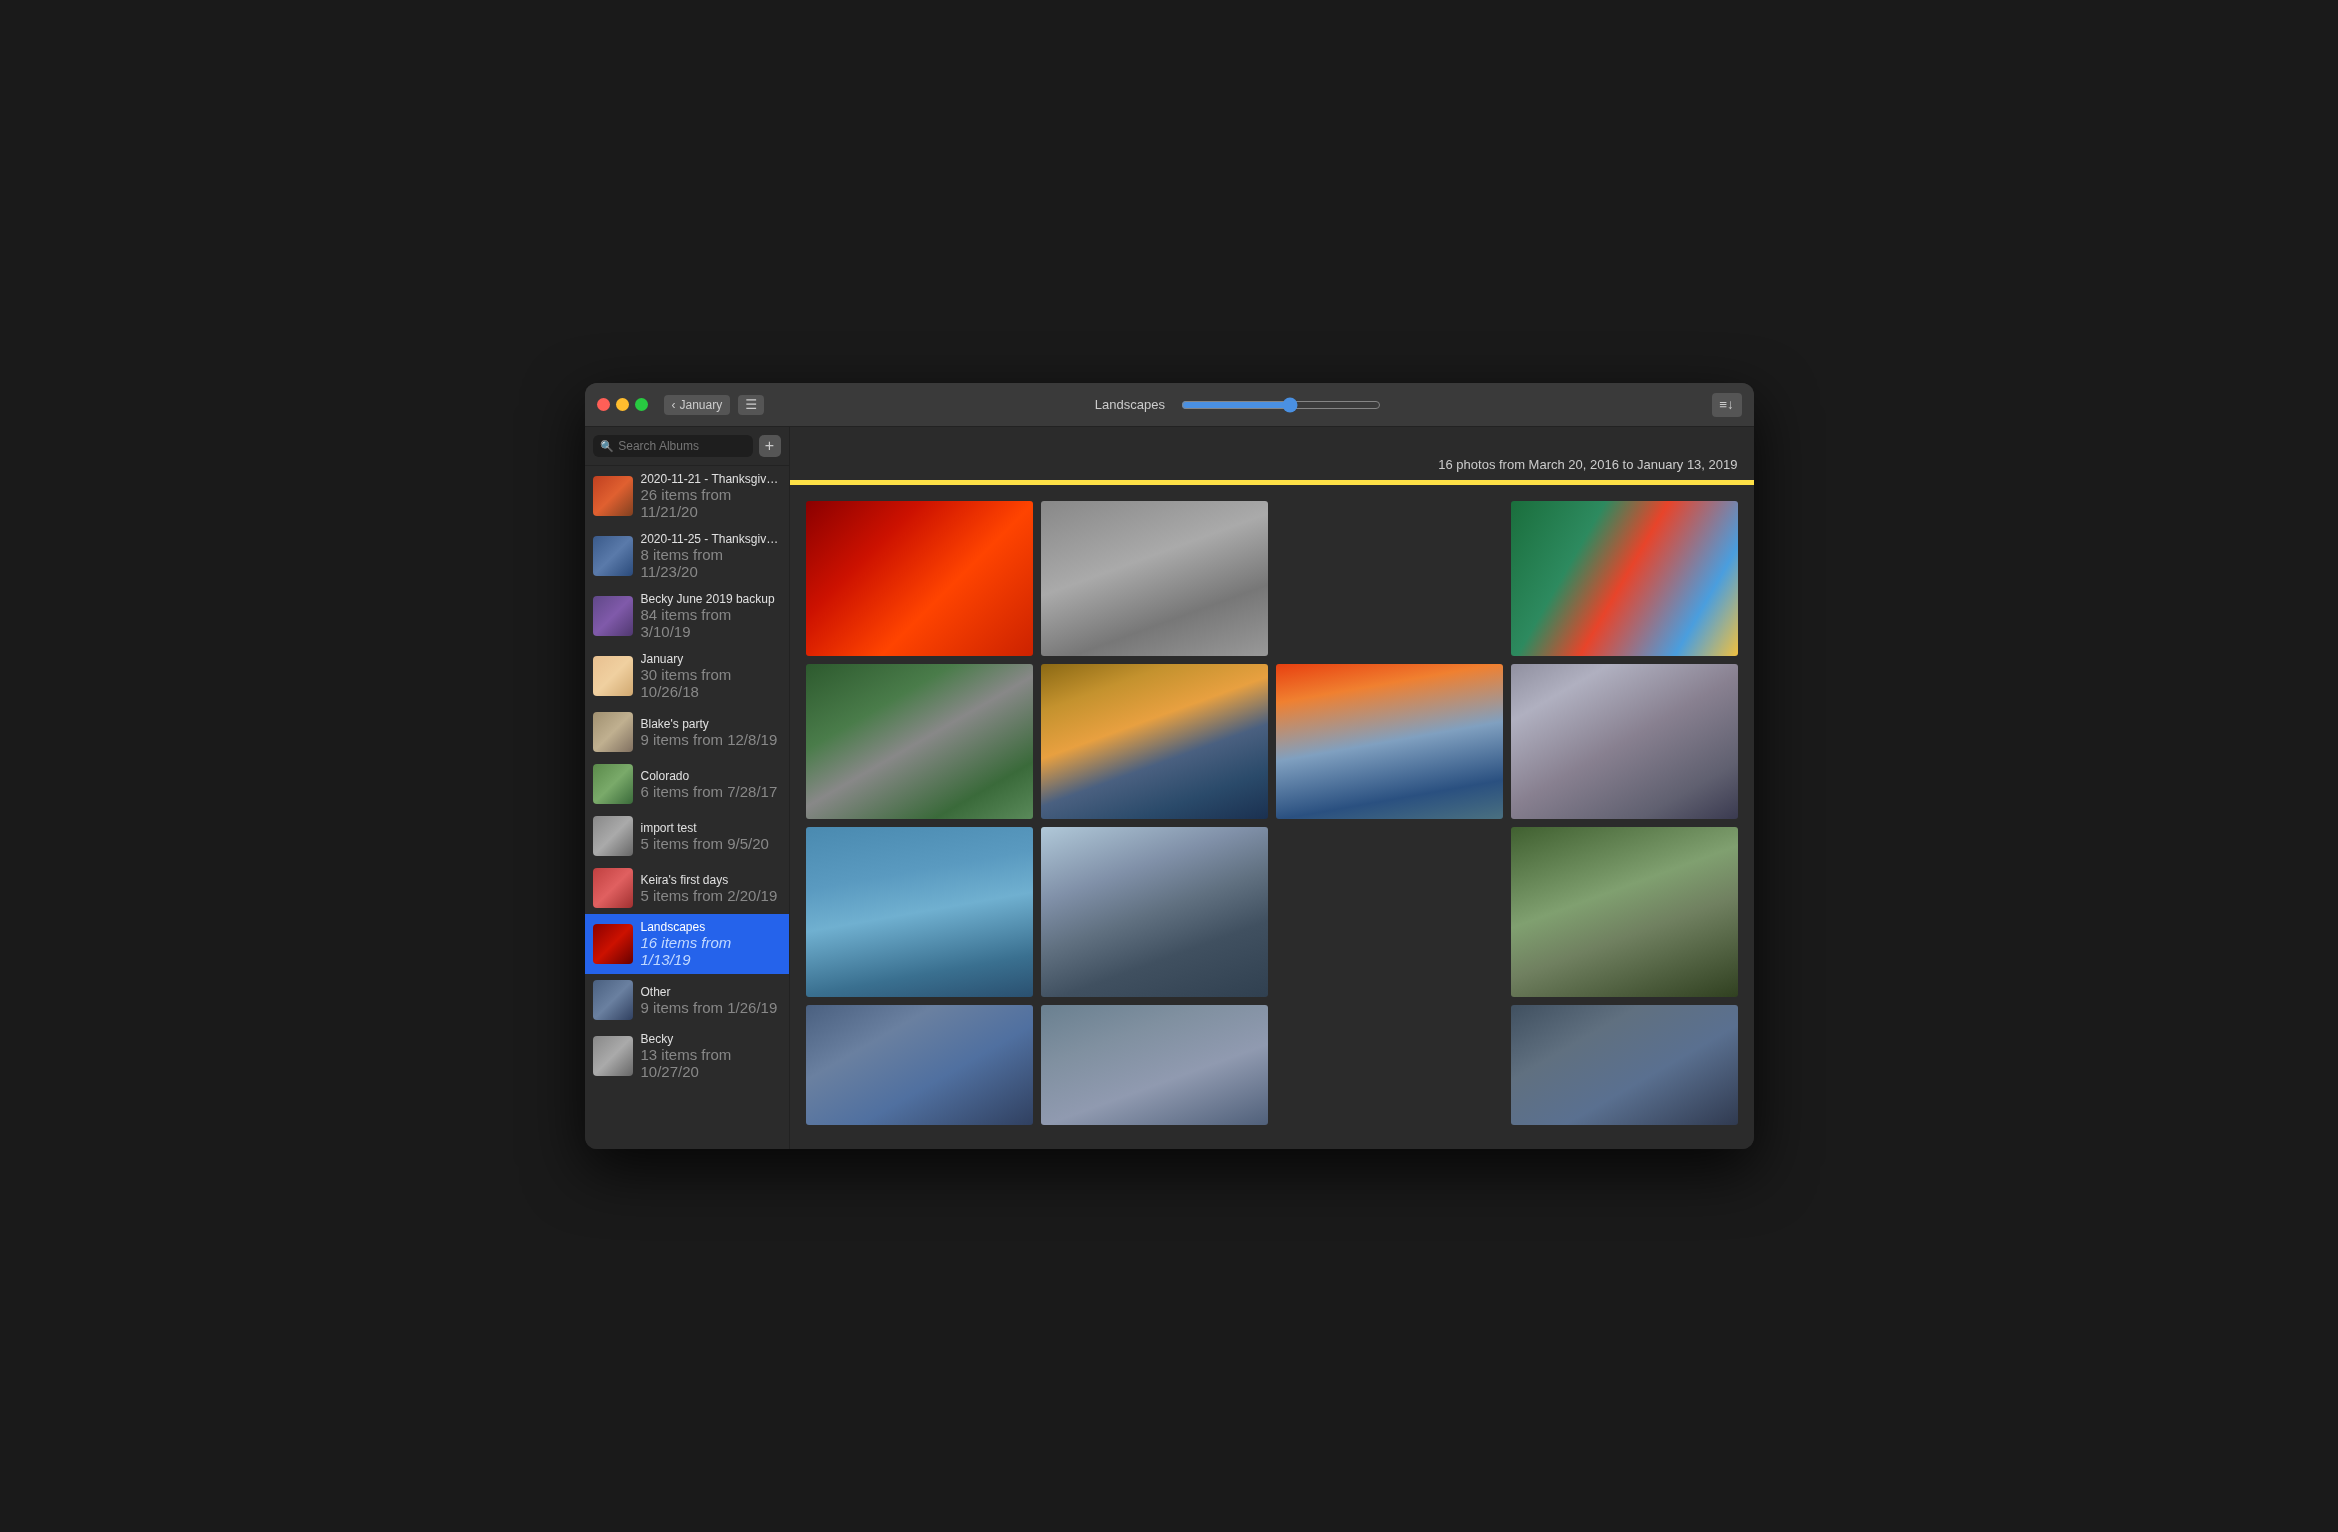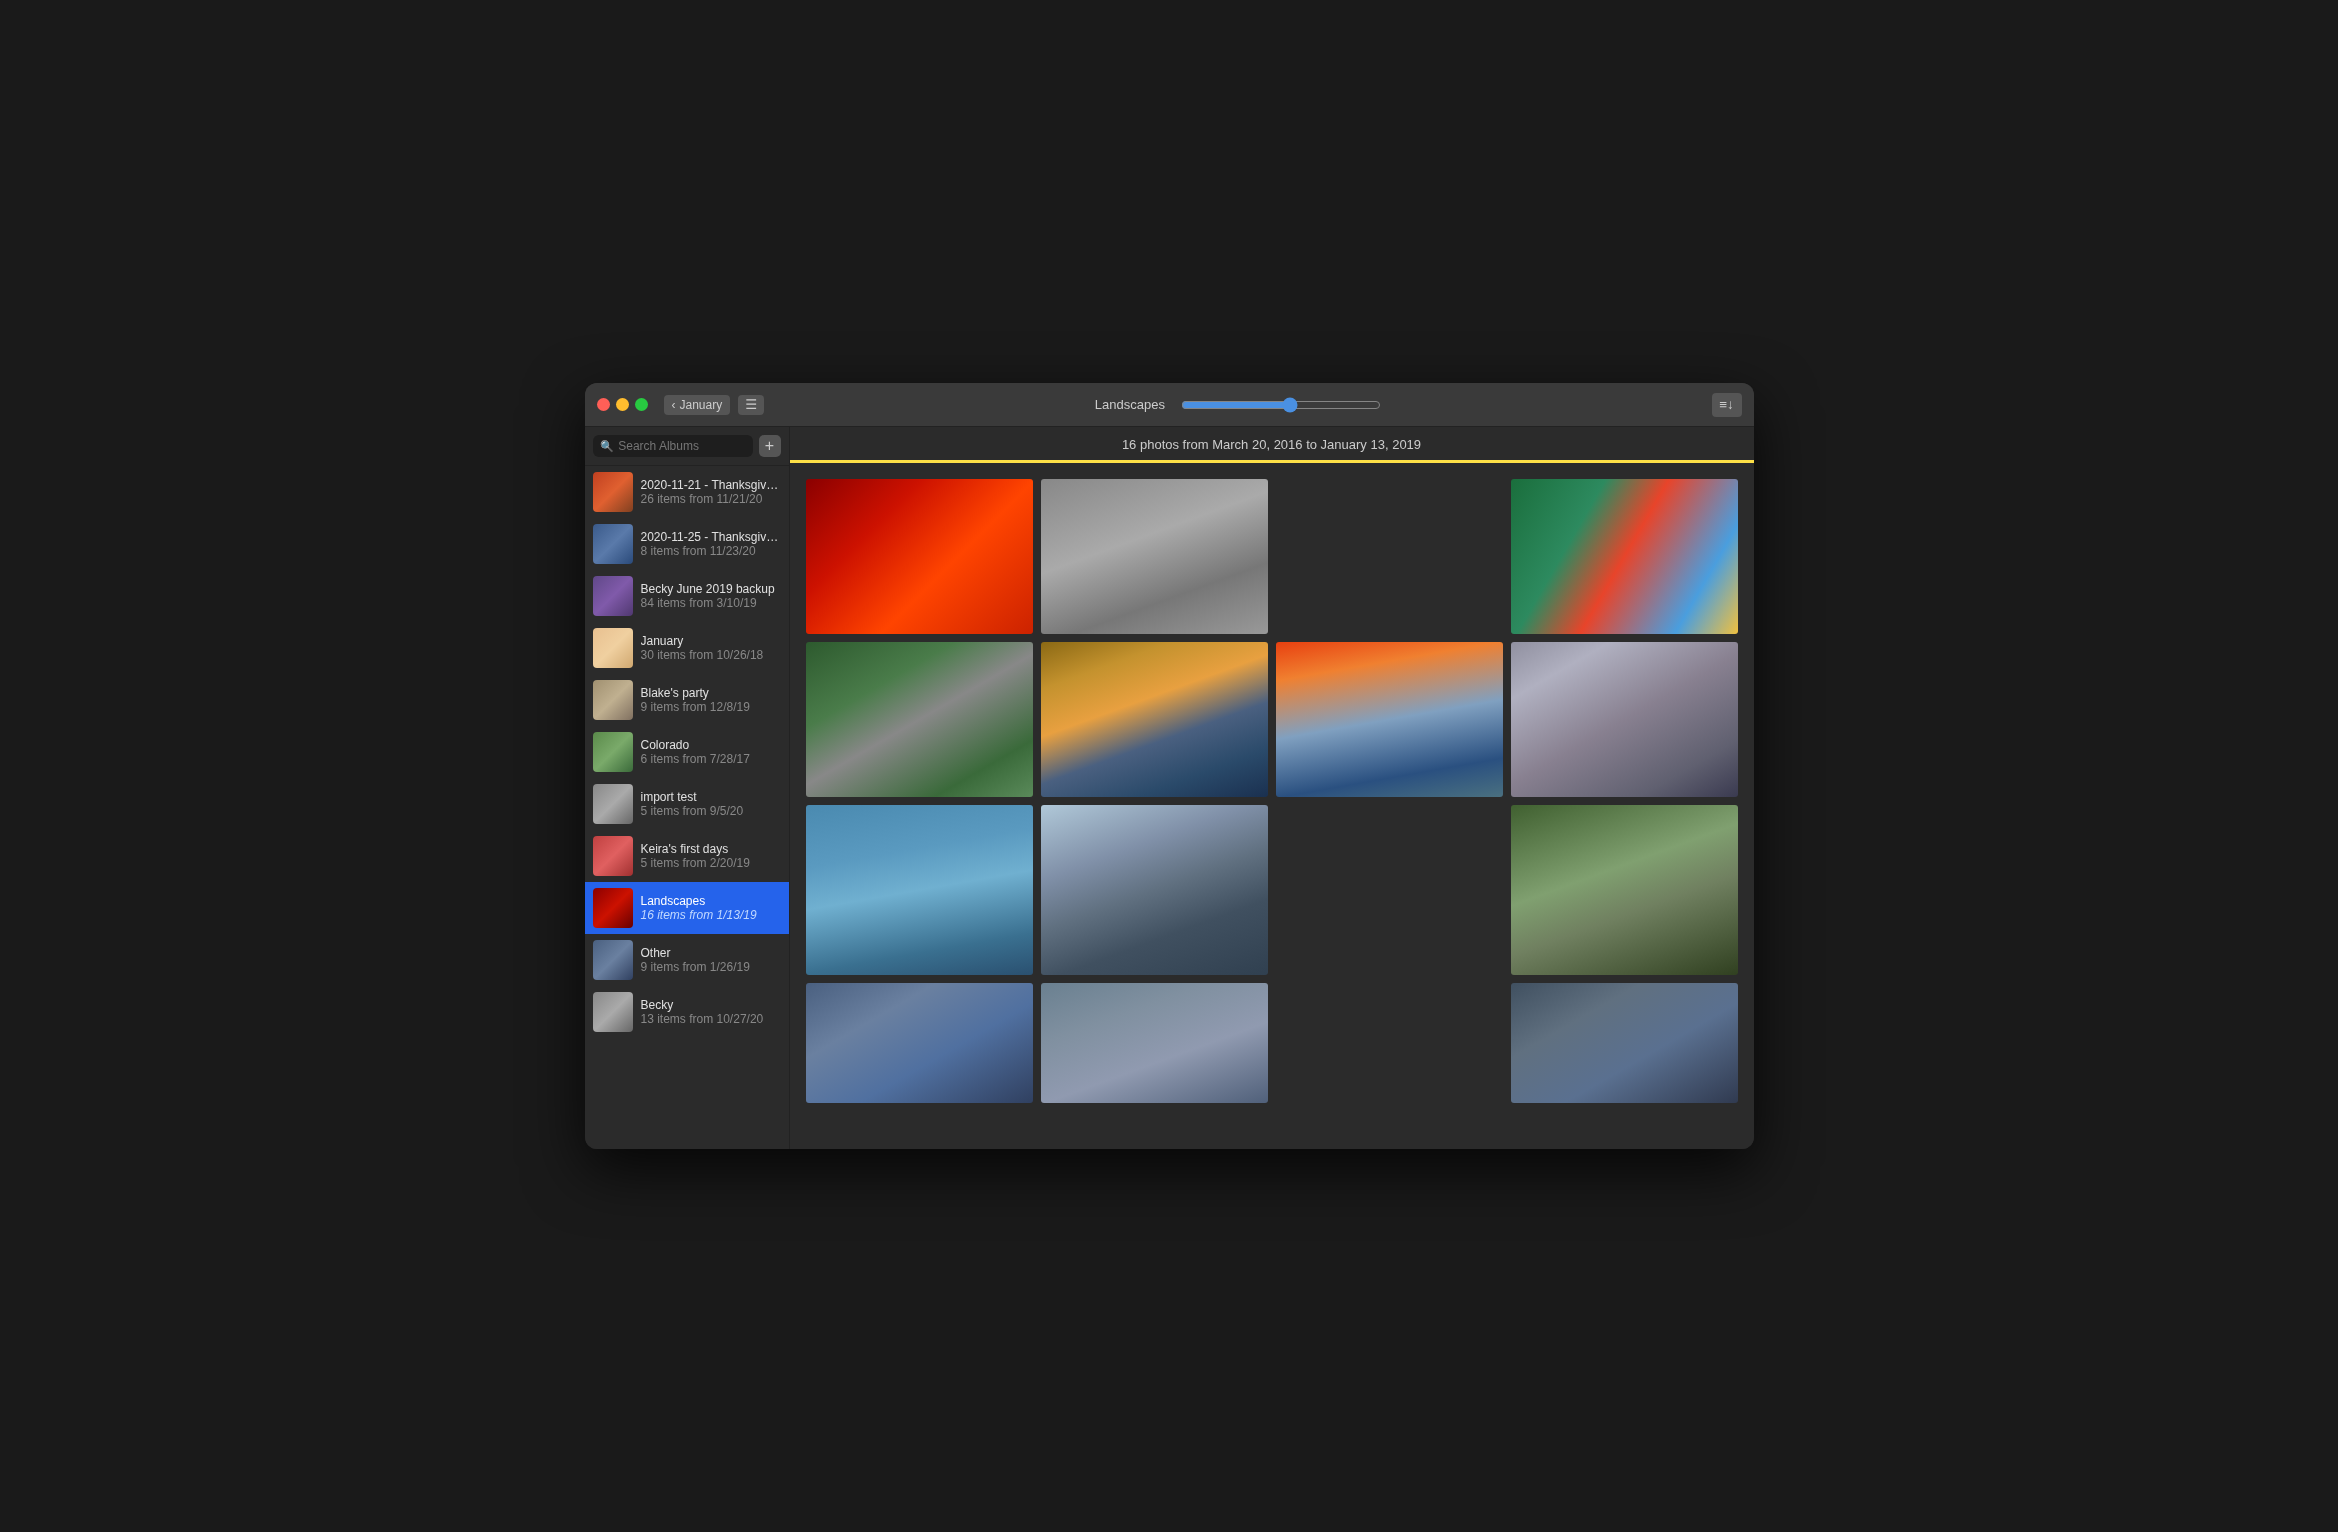--- a/index.html
+++ b/index.html
@@ -178,37 +178,38 @@
       color: #e0e0e0;
       font-size: 12px;
       font-weight: 500;
       white-space: nowrap;
       overflow: hidden;
       text-overflow: ellipsis;
     }
     .album-item.active .album-name { color: #fff; }
     .album-meta {
       color: #888;
-      font-size: 12px;
+      font-size: 15px;
     }
     .album-item.active .album-meta { color: #c0d8ff; font-style: italic; }
     .main-area {
       flex: 1;
       background: #2b2b2b;
       display: flex;
       flex-direction: column;
       overflow: hidden;
     }
     .main-header {
       padding: 10px 16px 8px;
-      text-align: center;
+      text-align: right;
       color: #ccc;
       font-size: 13px;
-      border-bottom: 3px solid #fde047;
+      border-bottom: 5px solid #fde047;
       flex-shrink: 0;
+      margin-top: 20px;
     }
     .photo-grid {
       flex: 1;
       overflow-y: auto;
       padding: 16px;
       display: grid;
       grid-template-columns: repeat(4, 1fr);
       gap: 8px;
       align-content: start;
       scrollbar-width: thin;

